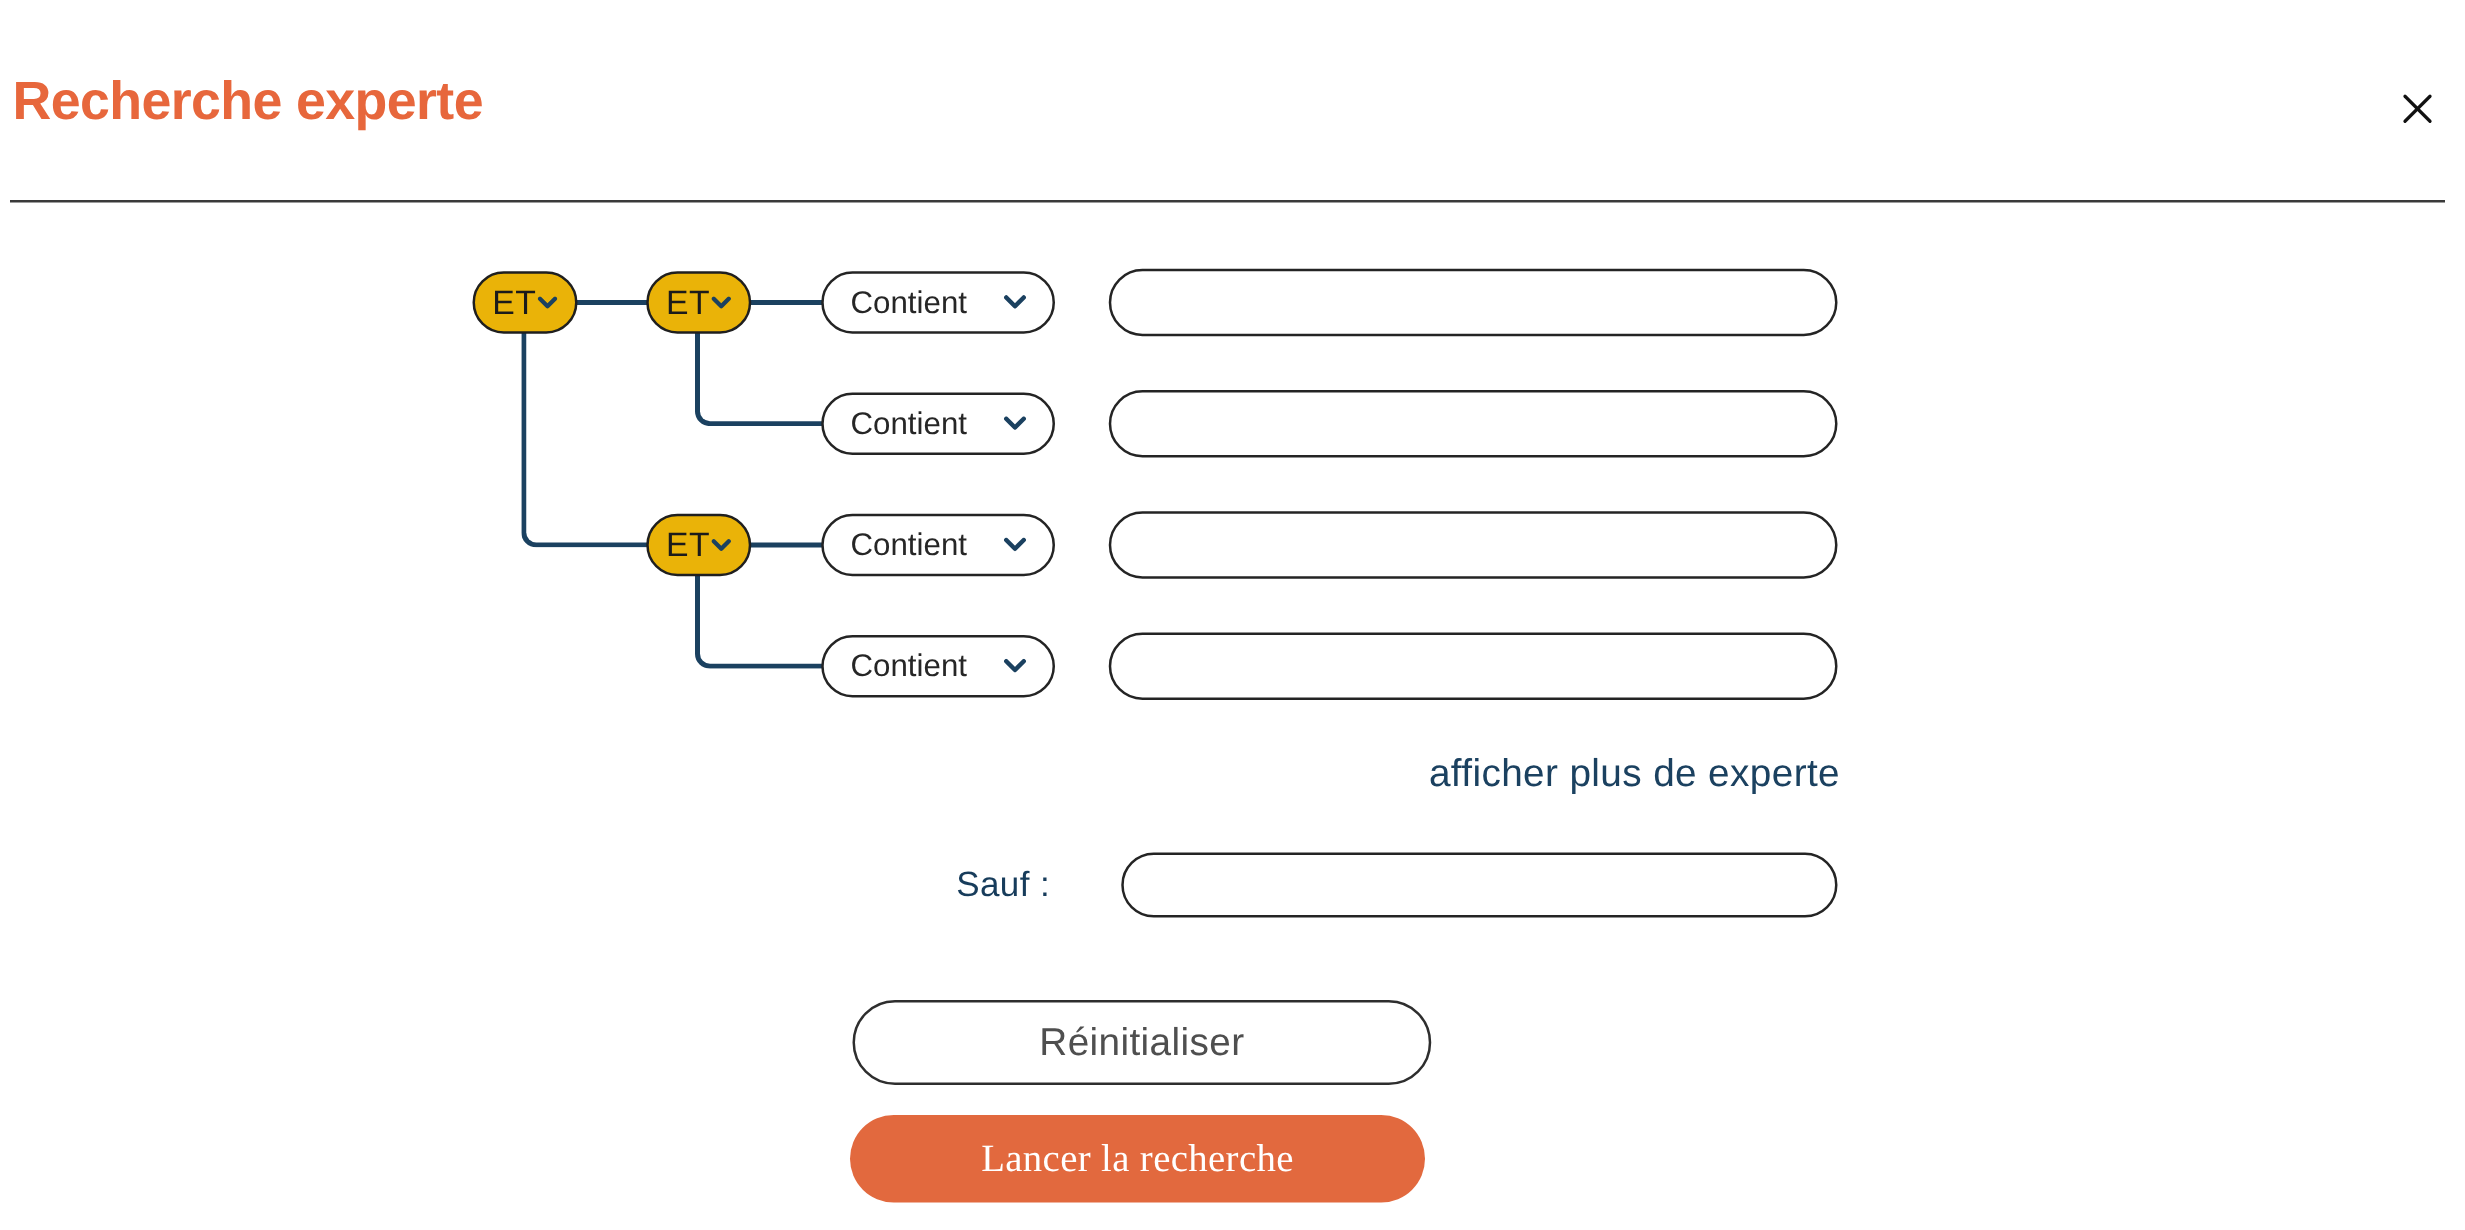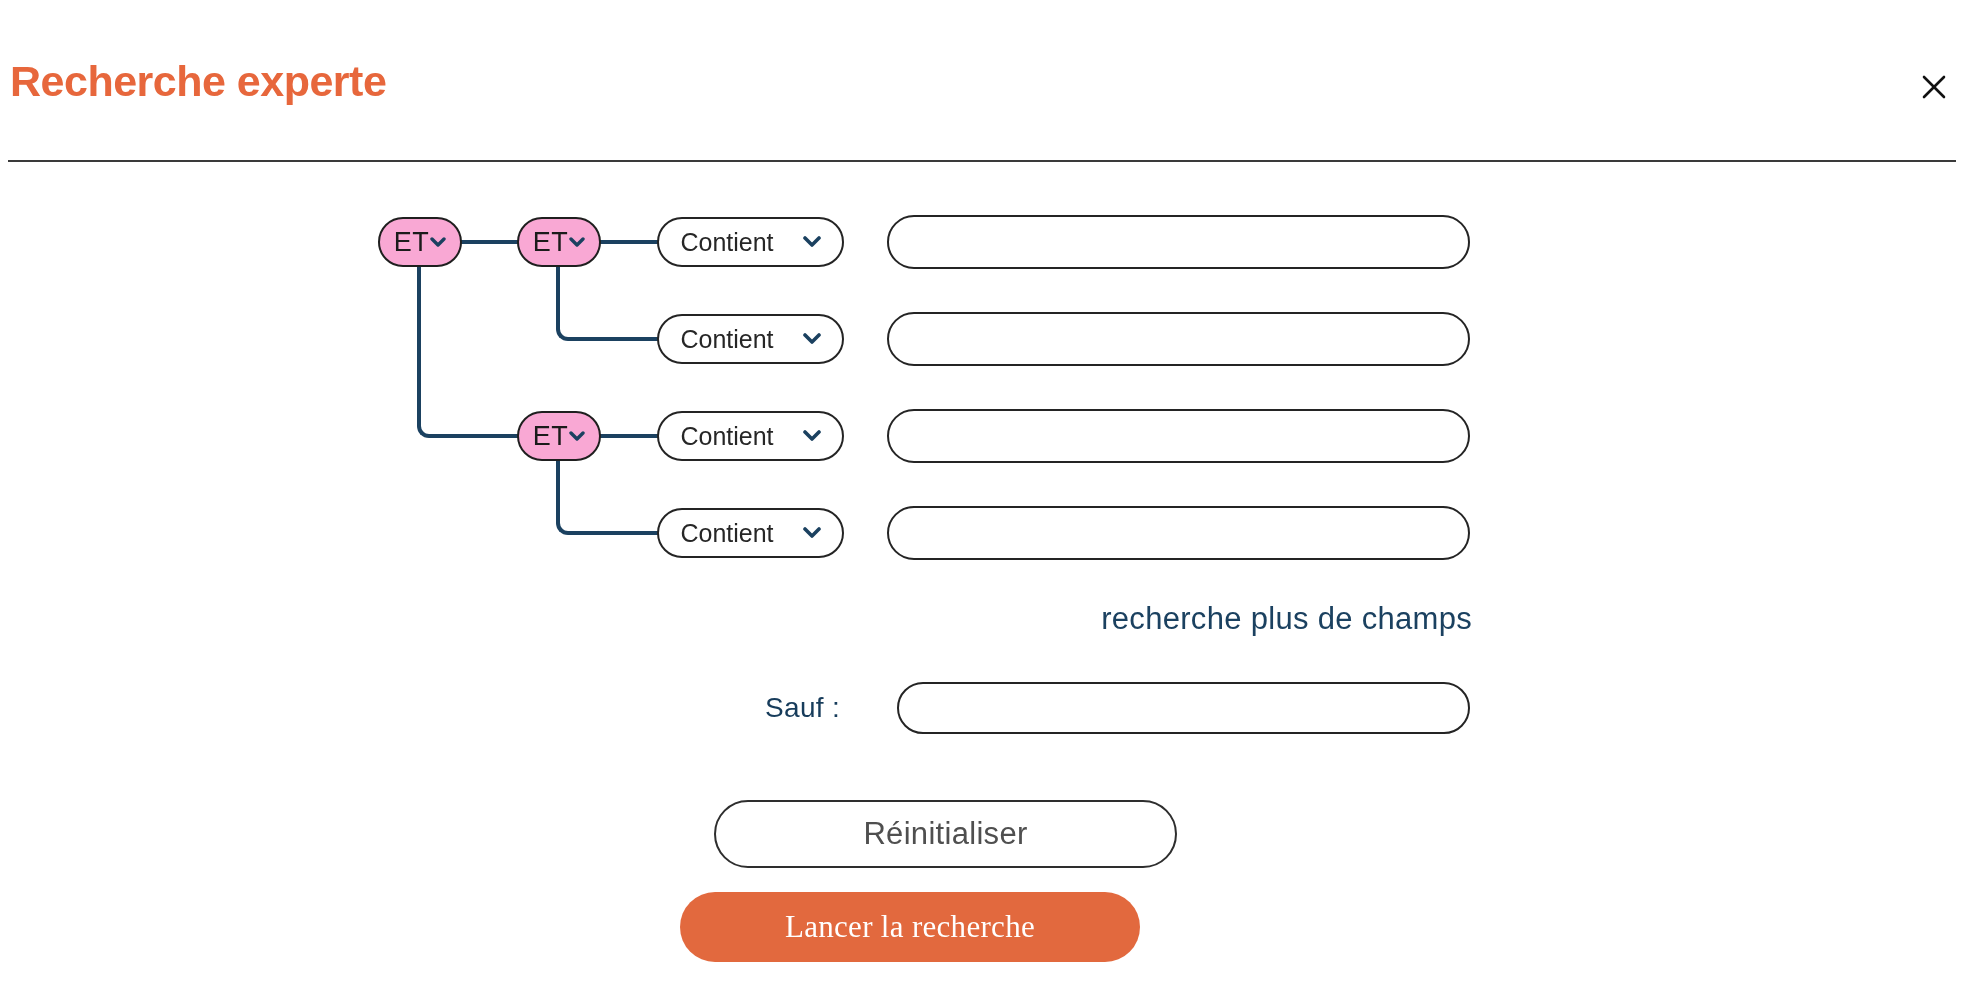--- a/index.html
+++ b/index.html
@@ -38,21 +38,21 @@
     left: 8px; top: 160px;
     width: 1948px; height: 0;
     border-top: 2px solid #3a3a3a;
   }
 
   
   .op-pill {
     width: 84px; height: 50px;
     border: 2.5px solid #1f1f1f;
     border-radius: 26px;
-    background: #f9a8d4;
+    background: #eab308;
     display: flex; align-items: center; justify-content: center;
     gap: 1px;
     cursor: pointer;
     box-sizing: border-box;
     padding: 0;
   }
   .op-pill .op-label {
     font-size: 27px;
     color: #1b1b1b;
     letter-spacing: 0.5px;
@@ -122,21 +122,21 @@
     border-radius: 27px;
     box-sizing: border-box;
     font-size: 25px;
     color: #262626;
     padding: 0 26px;
     outline: none;
     background: #ffffff;
     font-family: "Liberation Sans", sans-serif;
   }
   .reset-btn {
-    left: 714px; top: 800px;
+    left: 682px; top: 800px;
     width: 463px; height: 68px;
     border: 2.5px solid #2e2e2e;
     border-radius: 35px;
     background: #ffffff;
     font-size: 31px;
     color: #4f4f4f;
     cursor: pointer;
     font-family: "Liberation Sans", sans-serif;
     letter-spacing: 0.3px;
   }
@@ -238,21 +238,21 @@
   <button class="abs cond-pill" style="left:657px; top:508px;">
     <span class="cond-label">Contient</span>
     <span>
       <svg width="18" height="12" viewBox="0 0 18 12" style="display:block">
         <polyline points="2,2 9,9 16,2" fill="none" stroke="#1b4160" stroke-width="3.6" stroke-linecap="round" stroke-linejoin="round"></polyline>
       </svg>
     </span>
   </button>
   <input class="abs term-input" style="left: 887px; top: 506px;" value="">
 
-  <a class="abs show-more-link">recherche plus de champs</a>
+  <a class="abs show-more-link">afficher plus de experte</a>
 
   <div class="abs except-label">Sauf :</div>
   <input class="abs except-input" value="" style="">
 
   <button class="abs reset-btn">Réinitialiser</button>
   <button class="abs submit-btn">Lancer la recherche</button>
 
 </div>
 
 </body></html>

